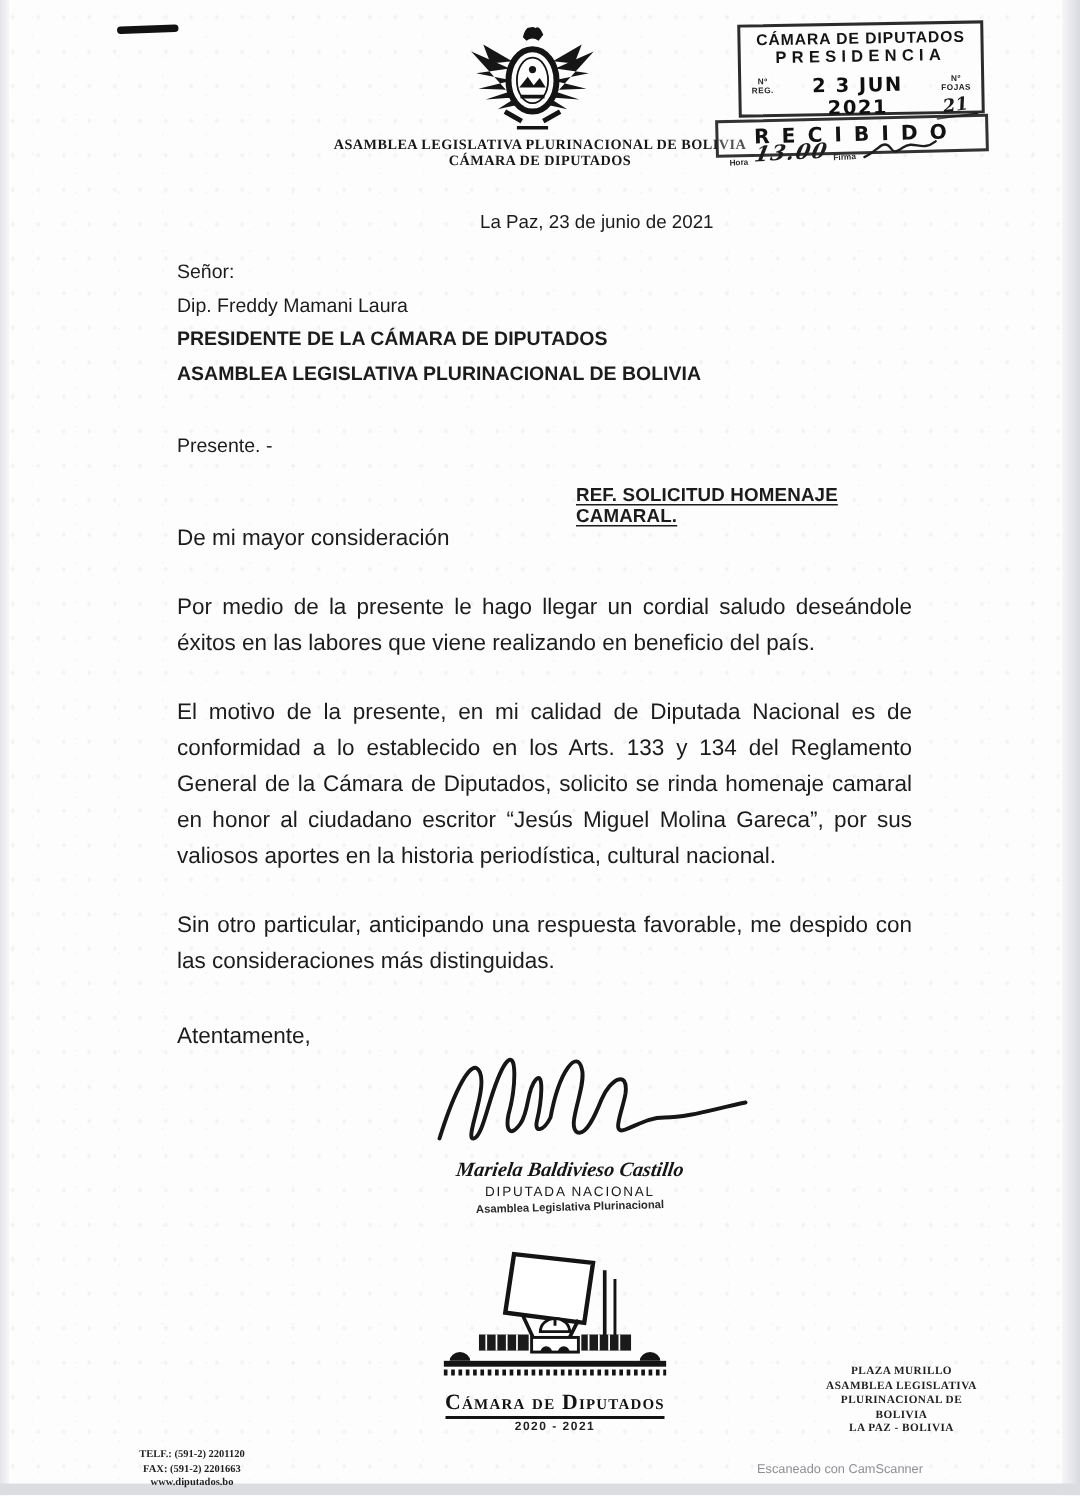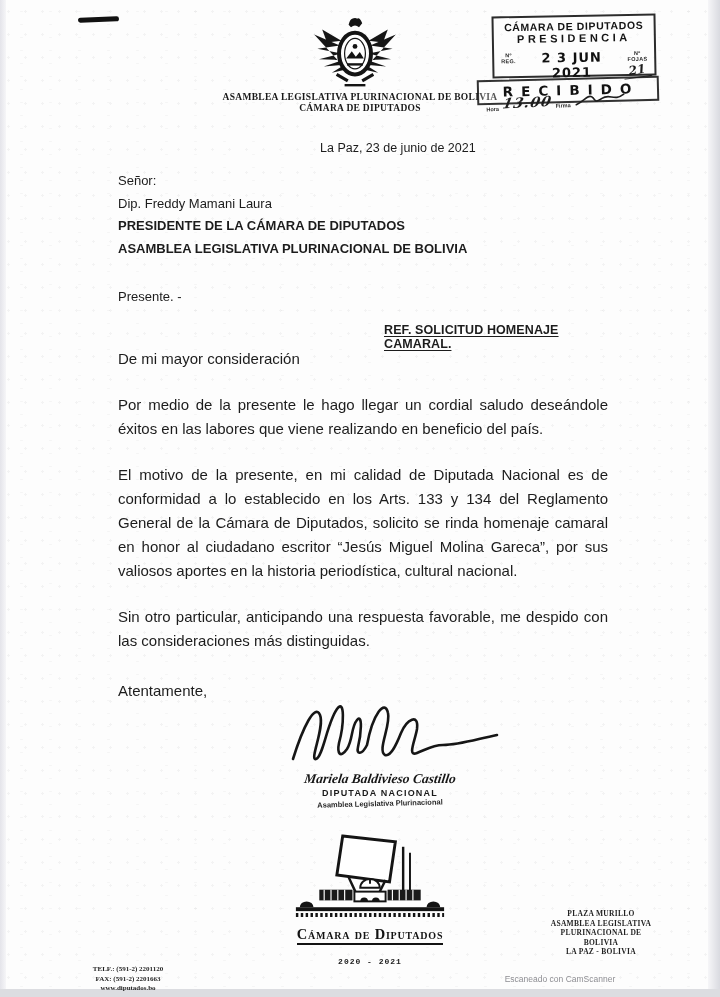--- a/index.html
+++ b/index.html
@@ -64,30 +64,30 @@
   
   .body { left:118px; top:347px; width:490px; font-size:15px; line-height:24px; }
   .body p { margin-bottom:22px; text-align:justify; }
   .body p.last { margin-bottom:26px; }
 
   
   .signature { left:255px; top:693px; width:250px; text-align:center; }
   .sig-svg { margin-left:28px; }
   .sig-name { font-family:"Liberation Serif", serif; font-style:italic; font-weight:bold;
               font-size:13.5px; color:#161616; transform:skewX(-8deg); margin-top:-8px; }
-  .sig-title { font-size:9px; font-weight:bold; letter-spacing:1.2px; color:#1a1a1a; margin-top:1px; }
+  .sig-title { font-size:9px; font-weight:normal; letter-spacing:1.2px; color:#1a1a1a; margin-top:1px; }
   .sig-sub { font-size:7.5px; font-weight:bold; color:#2a2a2a; transform:rotate(-1.5deg); margin-top:1px; }
 
   
   .logo { left:283px; top:833px; width:174px; text-align:center; }
   .logo-title { font-family:"Liberation Serif", serif; font-weight:bold; font-variant:small-caps;
                 font-size:14.5px; letter-spacing:0.8px; color:#131313; border-bottom:2px solid #131313;
                 display:inline-block; padding-bottom:1px; line-height:15px; margin-top:2px; }
-  .logo-years { font-family:Liberation Mono, monospace; font-weight:bold; font-size:8px;
-                letter-spacing:1px; color:#222; margin-top:12px; }
+  .logo-years { font-family:Liberation Sans, sans-serif; font-weight:bold; font-size:8px;
+                letter-spacing:1px; color:#222; margin-top:0; }
   .foot-left { left:66px; top:919px; width:124px; text-align:center;
                font-family:"Liberation Serif", serif; font-weight:bold; font-size:7px;
                line-height:9.5px; color:#1f1f1f;margin-top:46px; }
   .foot-right { left:543px; top:909px; width:116px; text-align:center;
                 font-family:"Liberation Serif", serif; font-weight:bold; font-variant:small-caps;
                 font-size:7.5px; line-height:9.5px; color:#1f1f1f; letter-spacing:0.3px; }
   .scan-label { left:430px; top:974px; width:260px; text-align:center;
                 font-size:8.5px; color:#8e8e93; }
 </style>
 </head>

